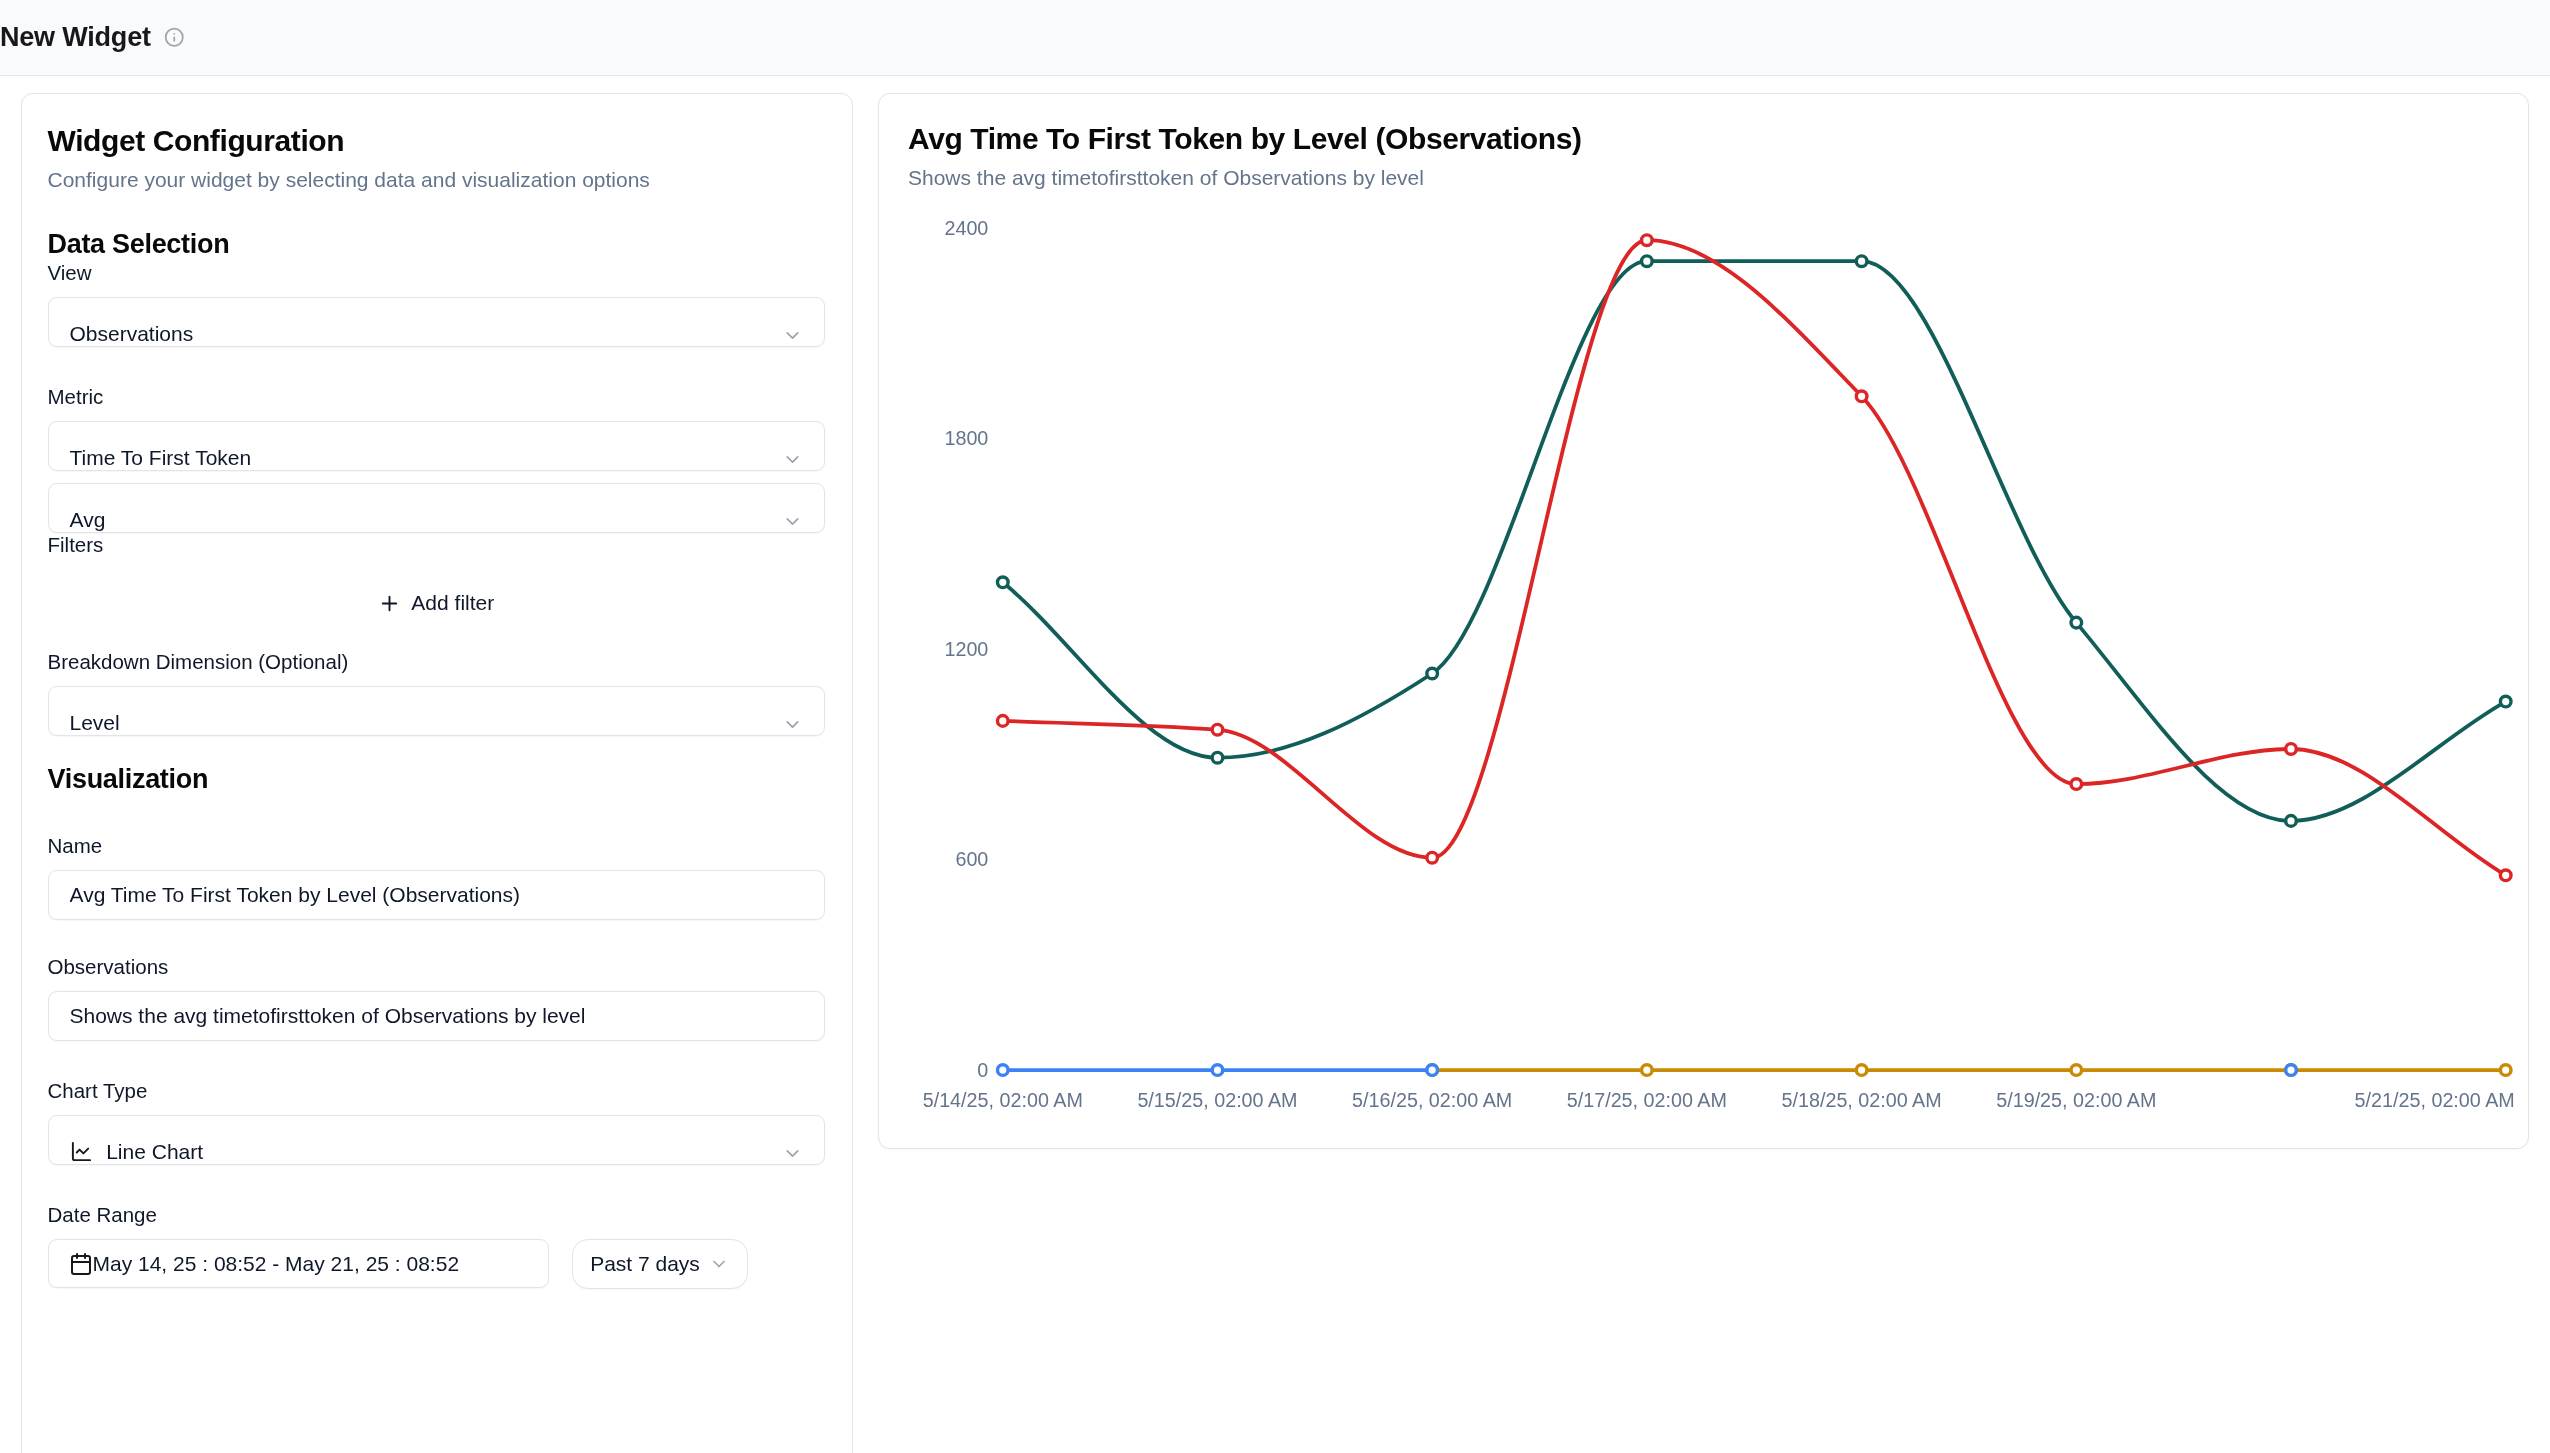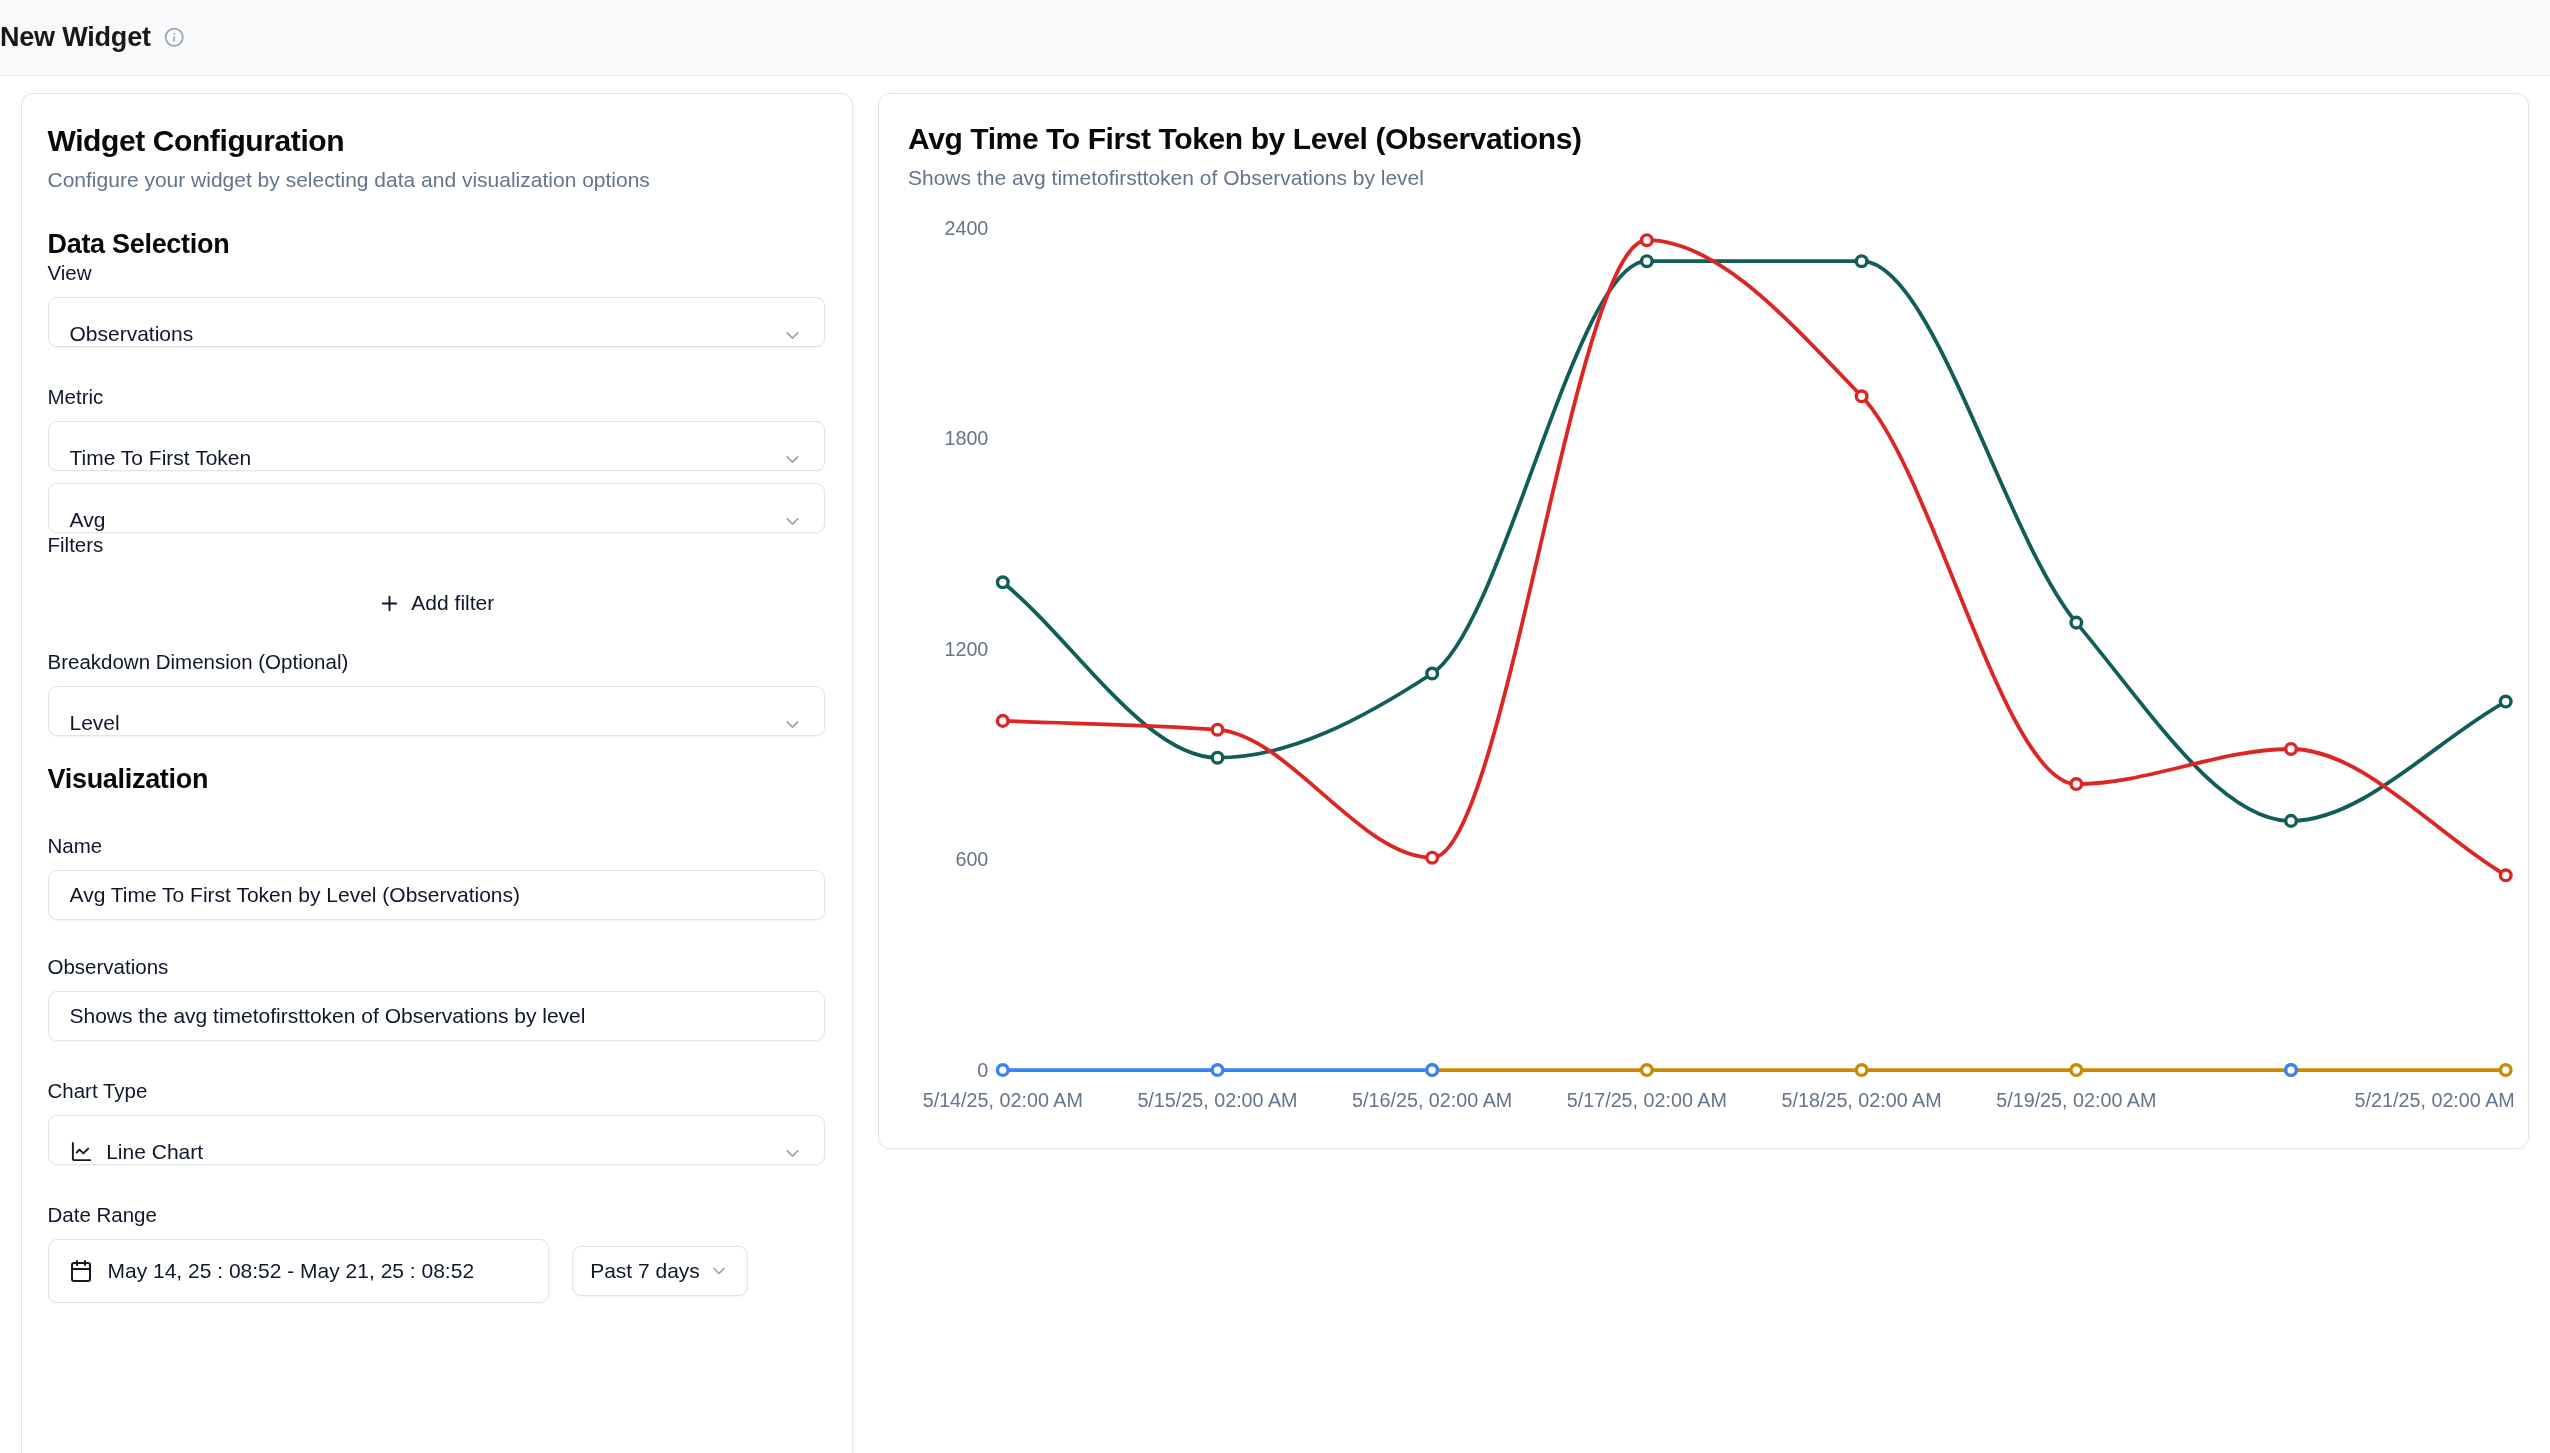--- a/index.html
+++ b/index.html
@@ -35,24 +35,24 @@
   .select { justify-content:space-between; cursor:pointer; }
   .select .sel-left { display:flex; align-items:center; gap:13.7px; }
   .chev { color:#9ca3af; display:inline-flex; flex:0 0 auto; }
   input.text-input { font-family:inherit; outline:none; display:block; padding:0 21px; }
 
   .add-filter { margin-top:12px; width:777px; height:46px; background:transparent; border:none;
     display:flex; align-items:flex-end; justify-content:center; gap:10.6px;
     font-size:21px; font-weight:500; color:#0f172a; cursor:pointer; font-family:inherit; }
 
   .date-row { margin-top:12px; display:flex; align-items:center; gap:23px; }
-  .date-btn { width:501px; height:64px; border:1.5px solid #e4e4e7; border-radius:9px; background:#fff;
-    display:flex; align-items:center; gap:15px; padding:0 20px; font-size:21px; color:#0f172a;
+  .date-btn { width:501px; height:49px; border:1.5px solid #e4e4e7; border-radius:9px; background:#fff;
+    display:flex; align-items:center; padding:0 20px; font-size:21px; color:#0f172a;
     font-family:inherit; cursor:pointer; box-shadow:0 0.8px 1.5px rgba(0,0,0,.04); white-space:nowrap; }
-  .preset-btn { width:176px; height:50px; border:1.5px solid #e4e4e7; border-radius:9px; background:#fff;
+  .preset-btn { width:176px; height:50px; border:1.5px solid #e4e4e7; border-radius:16px; background:#fff;
     display:flex; align-items:center; justify-content:center; gap:9px; font-size:21px; font-weight:500;
     color:#0f172a; font-family:inherit; cursor:pointer; box-shadow:0 0.8px 1.5px rgba(0,0,0,.04); }
 
   
   #chart-svg { position:absolute; left:0; top:0; width:1651px; height:1056px; }
   .chart-title-wrap { position:relative; z-index:2; }
   #chart-svg text { font-family:"Liberation Sans","DejaVu Sans",sans-serif; }
 </style>
 </head>
 <body>

